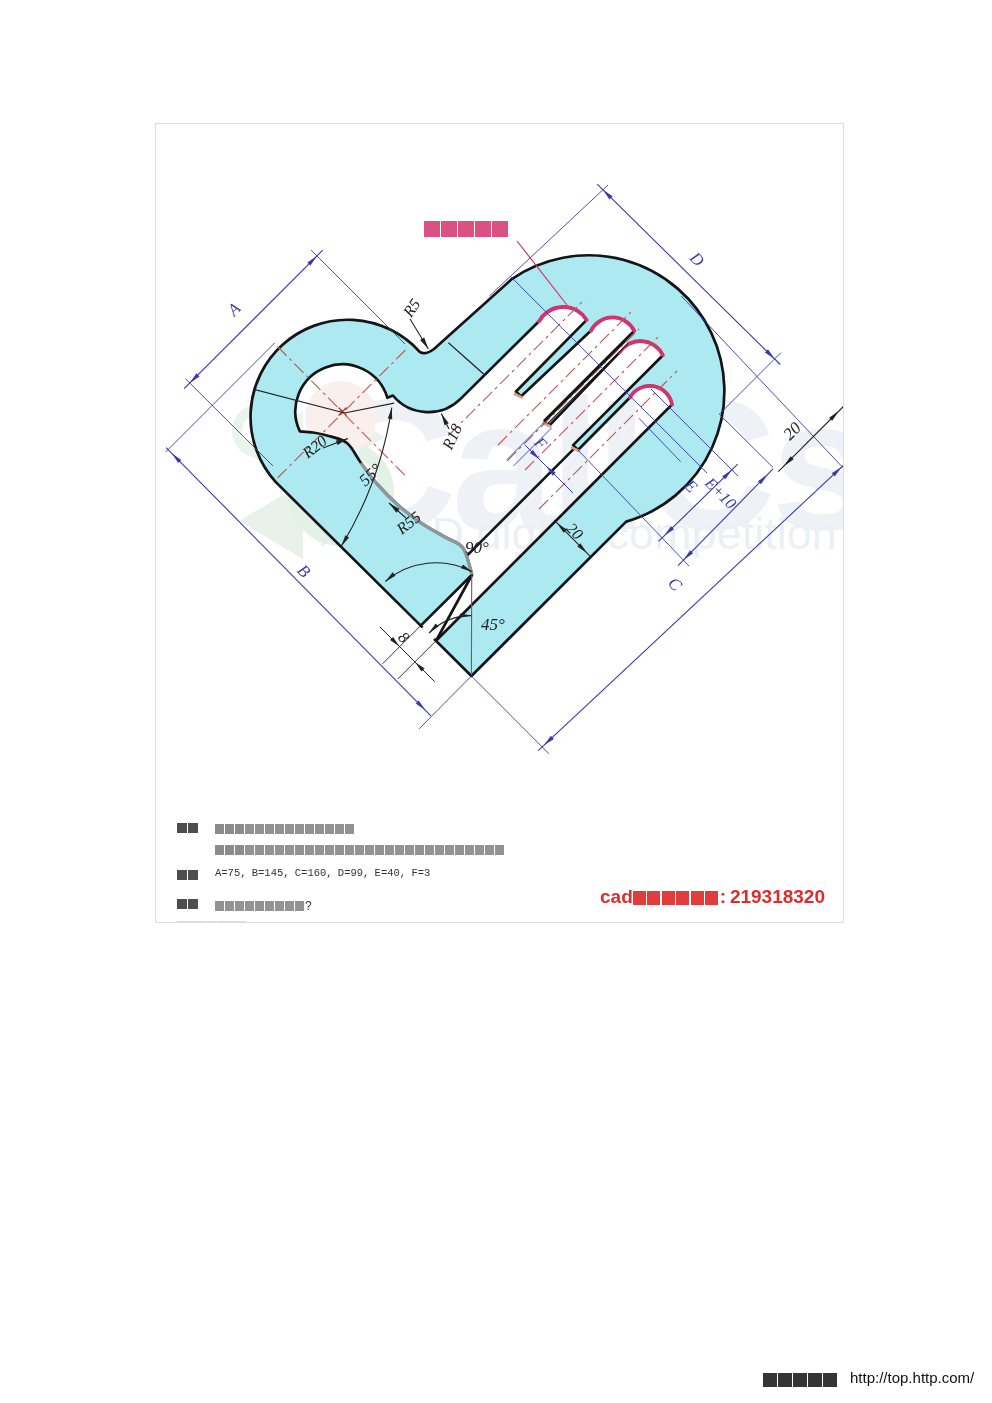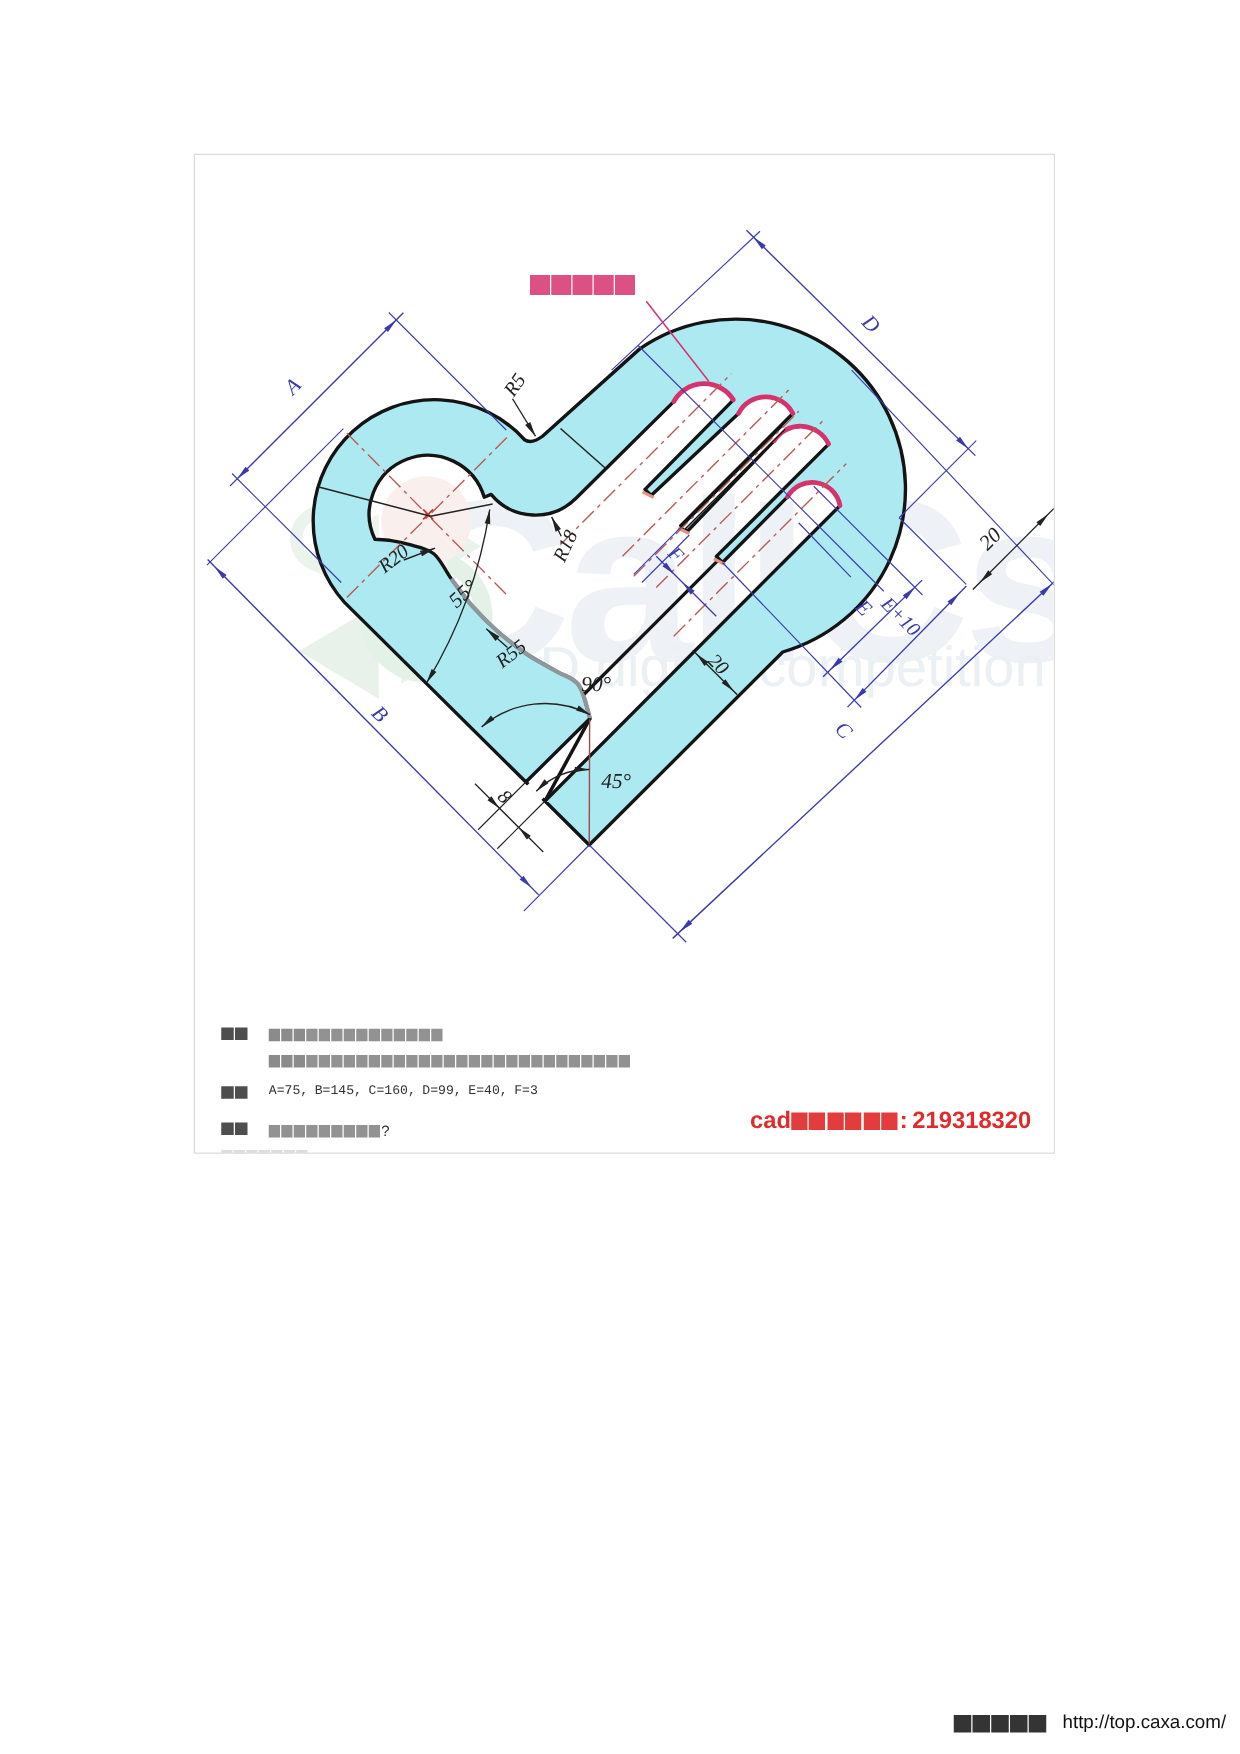--- a/index.html
+++ b/index.html
@@ -136,12 +136,12 @@
 <div class="abs" style="left:59px;top:695px;"><span style="display:inline-block;width:8.5px;height:9.5px;background:#444;opacity:0.62;margin-right:1.5px;vertical-align:middle;"></span><span style="display:inline-block;width:8.5px;height:9.5px;background:#444;opacity:0.62;margin-right:1.5px;vertical-align:middle;"></span><span style="display:inline-block;width:8.5px;height:9.5px;background:#444;opacity:0.62;margin-right:1.5px;vertical-align:middle;"></span><span style="display:inline-block;width:8.5px;height:9.5px;background:#444;opacity:0.58;margin-right:1.5px;vertical-align:middle;"></span><span style="display:inline-block;width:8.5px;height:9.5px;background:#444;opacity:0.58;margin-right:1.5px;vertical-align:middle;"></span><span style="display:inline-block;width:8.5px;height:9.5px;background:#444;opacity:0.58;margin-right:1.5px;vertical-align:middle;"></span><span style="display:inline-block;width:8.5px;height:9.5px;background:#444;opacity:0.58;margin-right:1.5px;vertical-align:middle;"></span><span style="display:inline-block;width:8.5px;height:9.5px;background:#444;opacity:0.58;margin-right:1.5px;vertical-align:middle;"></span><span style="display:inline-block;width:8.5px;height:9.5px;background:#444;opacity:0.58;margin-right:1.5px;vertical-align:middle;"></span><span style="display:inline-block;width:8.5px;height:9.5px;background:#444;opacity:0.58;margin-right:1.5px;vertical-align:middle;"></span><span style="display:inline-block;width:8.5px;height:9.5px;background:#444;opacity:0.58;margin-right:1.5px;vertical-align:middle;"></span><span style="display:inline-block;width:8.5px;height:9.5px;background:#444;opacity:0.58;margin-right:1.5px;vertical-align:middle;"></span><span style="display:inline-block;width:8.5px;height:9.5px;background:#444;opacity:0.58;margin-right:1.5px;vertical-align:middle;"></span><span style="display:inline-block;width:8.5px;height:9.5px;background:#444;opacity:0.58;margin-right:1.5px;vertical-align:middle;"></span></div>
 <div class="abs" style="left:59px;top:716px;"><span style="display:inline-block;width:8.5px;height:9.5px;background:#444;opacity:0.62;margin-right:1.5px;vertical-align:middle;"></span><span style="display:inline-block;width:8.5px;height:9.5px;background:#444;opacity:0.62;margin-right:1.5px;vertical-align:middle;"></span><span style="display:inline-block;width:8.5px;height:9.5px;background:#444;opacity:0.62;margin-right:1.5px;vertical-align:middle;"></span><span style="display:inline-block;width:8.5px;height:9.5px;background:#444;opacity:0.58;margin-right:1.5px;vertical-align:middle;"></span><span style="display:inline-block;width:8.5px;height:9.5px;background:#444;opacity:0.58;margin-right:1.5px;vertical-align:middle;"></span><span style="display:inline-block;width:8.5px;height:9.5px;background:#444;opacity:0.58;margin-right:1.5px;vertical-align:middle;"></span><span style="display:inline-block;width:8.5px;height:9.5px;background:#444;opacity:0.58;margin-right:1.5px;vertical-align:middle;"></span><span style="display:inline-block;width:8.5px;height:9.5px;background:#444;opacity:0.58;margin-right:1.5px;vertical-align:middle;"></span><span style="display:inline-block;width:8.5px;height:9.5px;background:#444;opacity:0.58;margin-right:1.5px;vertical-align:middle;"></span><span style="display:inline-block;width:8.5px;height:9.5px;background:#444;opacity:0.58;margin-right:1.5px;vertical-align:middle;"></span><span style="display:inline-block;width:8.5px;height:9.5px;background:#444;opacity:0.58;margin-right:1.5px;vertical-align:middle;"></span><span style="display:inline-block;width:8.5px;height:9.5px;background:#444;opacity:0.58;margin-right:1.5px;vertical-align:middle;"></span><span style="display:inline-block;width:8.5px;height:9.5px;background:#444;opacity:0.58;margin-right:1.5px;vertical-align:middle;"></span><span style="display:inline-block;width:8.5px;height:9.5px;background:#444;opacity:0.58;margin-right:1.5px;vertical-align:middle;"></span><span style="display:inline-block;width:8.5px;height:9.5px;background:#444;opacity:0.58;margin-right:1.5px;vertical-align:middle;"></span><span style="display:inline-block;width:8.5px;height:9.5px;background:#444;opacity:0.58;margin-right:1.5px;vertical-align:middle;"></span><span style="display:inline-block;width:8.5px;height:9.5px;background:#444;opacity:0.58;margin-right:1.5px;vertical-align:middle;"></span><span style="display:inline-block;width:8.5px;height:9.5px;background:#444;opacity:0.58;margin-right:1.5px;vertical-align:middle;"></span><span style="display:inline-block;width:8.5px;height:9.5px;background:#444;opacity:0.58;margin-right:1.5px;vertical-align:middle;"></span><span style="display:inline-block;width:8.5px;height:9.5px;background:#444;opacity:0.58;margin-right:1.5px;vertical-align:middle;"></span><span style="display:inline-block;width:8.5px;height:9.5px;background:#444;opacity:0.58;margin-right:1.5px;vertical-align:middle;"></span><span style="display:inline-block;width:8.5px;height:9.5px;background:#444;opacity:0.58;margin-right:1.5px;vertical-align:middle;"></span><span style="display:inline-block;width:8.5px;height:9.5px;background:#444;opacity:0.58;margin-right:1.5px;vertical-align:middle;"></span><span style="display:inline-block;width:8.5px;height:9.5px;background:#444;opacity:0.58;margin-right:1.5px;vertical-align:middle;"></span><span style="display:inline-block;width:8.5px;height:9.5px;background:#444;opacity:0.58;margin-right:1.5px;vertical-align:middle;"></span><span style="display:inline-block;width:8.5px;height:9.5px;background:#444;opacity:0.58;margin-right:1.5px;vertical-align:middle;"></span><span style="display:inline-block;width:8.5px;height:9.5px;background:#444;opacity:0.58;margin-right:1.5px;vertical-align:middle;"></span><span style="display:inline-block;width:8.5px;height:9.5px;background:#444;opacity:0.58;margin-right:1.5px;vertical-align:middle;"></span><span style="display:inline-block;width:8.5px;height:9.5px;background:#444;opacity:0.58;margin-right:1.5px;vertical-align:middle;"></span></div>
 <div class="abs" style="left:21px;top:741px;"><span style="display:inline-block;width:9.5px;height:10.5px;background:#222;opacity:0.8;margin-right:1.5px;vertical-align:middle;"></span><span style="display:inline-block;width:9.5px;height:10.5px;background:#222;opacity:0.8;margin-right:1.5px;vertical-align:middle;"></span></div>
 <div class="abs" style="left:59px;top:743px;font-family:'Liberation Mono',monospace;font-size:10.5px;color:#333;">A=75, B=145, C=160, D=99, E=40, F=3</div>
 <div class="abs" style="left:21px;top:770px;"><span style="display:inline-block;width:9.5px;height:10.5px;background:#222;opacity:0.8;margin-right:1.5px;vertical-align:middle;"></span><span style="display:inline-block;width:9.5px;height:10.5px;background:#222;opacity:0.8;margin-right:1.5px;vertical-align:middle;"></span></div>
 <div class="abs" style="left:59px;top:772px;"><span style="display:inline-block;width:8.5px;height:9.5px;background:#444;opacity:0.58;margin-right:1.5px;vertical-align:middle;"></span><span style="display:inline-block;width:8.5px;height:9.5px;background:#444;opacity:0.58;margin-right:1.5px;vertical-align:middle;"></span><span style="display:inline-block;width:8.5px;height:9.5px;background:#444;opacity:0.58;margin-right:1.5px;vertical-align:middle;"></span><span style="display:inline-block;width:8.5px;height:9.5px;background:#444;opacity:0.58;margin-right:1.5px;vertical-align:middle;"></span><span style="display:inline-block;width:8.5px;height:9.5px;background:#444;opacity:0.58;margin-right:1.5px;vertical-align:middle;"></span><span style="display:inline-block;width:8.5px;height:9.5px;background:#444;opacity:0.58;margin-right:1.5px;vertical-align:middle;"></span><span style="display:inline-block;width:8.5px;height:9.5px;background:#444;opacity:0.58;margin-right:1.5px;vertical-align:middle;"></span><span style="display:inline-block;width:8.5px;height:9.5px;background:#444;opacity:0.58;margin-right:1.5px;vertical-align:middle;"></span><span style="display:inline-block;width:8.5px;height:9.5px;background:#444;opacity:0.58;margin-right:1.5px;vertical-align:middle;"></span><span style="font-size:12px;color:#333;">?</span></div>
 <div class="abs" style="left:21px;top:792px;opacity:0.45;"><span style="display:inline-block;width:8.5px;height:9.5px;background:#777;opacity:0.55;margin-right:1.5px;vertical-align:middle;"></span><span style="display:inline-block;width:8.5px;height:9.5px;background:#777;opacity:0.55;margin-right:1.5px;vertical-align:middle;"></span><span style="display:inline-block;width:8.5px;height:9.5px;background:#777;opacity:0.55;margin-right:1.5px;vertical-align:middle;"></span><span style="display:inline-block;width:8.5px;height:9.5px;background:#777;opacity:0.55;margin-right:1.5px;vertical-align:middle;"></span><span style="display:inline-block;width:8.5px;height:9.5px;background:#777;opacity:0.55;margin-right:1.5px;vertical-align:middle;"></span><span style="display:inline-block;width:8.5px;height:9.5px;background:#777;opacity:0.55;margin-right:1.5px;vertical-align:middle;"></span><span style="display:inline-block;width:8.5px;height:9.5px;background:#777;opacity:0.55;margin-right:1.5px;vertical-align:middle;"></span></div>
 <div class="abs" style="left:444px;top:762px;font-size:19px;font-weight:bold;color:#e02b2b;white-space:nowrap;">cad<span style="display:inline-block;width:13.0px;height:14.0px;background:#e02b2b;opacity:0.92;margin-right:1.5px;vertical-align:middle;"></span><span style="display:inline-block;width:13.0px;height:14.0px;background:#e02b2b;opacity:0.92;margin-right:1.5px;vertical-align:middle;"></span><span style="display:inline-block;width:13.0px;height:14.0px;background:#e02b2b;opacity:0.92;margin-right:1.5px;vertical-align:middle;"></span><span style="display:inline-block;width:13.0px;height:14.0px;background:#e02b2b;opacity:0.92;margin-right:1.5px;vertical-align:middle;"></span><span style="display:inline-block;width:13.0px;height:14.0px;background:#e02b2b;opacity:0.92;margin-right:1.5px;vertical-align:middle;"></span><span style="display:inline-block;width:13.0px;height:14.0px;background:#e02b2b;opacity:0.92;margin-right:1.5px;vertical-align:middle;"></span>: 219318320</div>
 </div>
 <div class="abs" style="left:763px;top:1370px;"><span style="display:inline-block;width:13.5px;height:14.5px;background:#111;opacity:0.85;margin-right:1.5px;vertical-align:middle;"></span><span style="display:inline-block;width:13.5px;height:14.5px;background:#111;opacity:0.85;margin-right:1.5px;vertical-align:middle;"></span><span style="display:inline-block;width:13.5px;height:14.5px;background:#111;opacity:0.85;margin-right:1.5px;vertical-align:middle;"></span><span style="display:inline-block;width:13.5px;height:14.5px;background:#111;opacity:0.85;margin-right:1.5px;vertical-align:middle;"></span><span style="display:inline-block;width:13.5px;height:14.5px;background:#111;opacity:0.85;margin-right:1.5px;vertical-align:middle;"></span></div>
-<div class="abs" style="left:850px;top:1369px;font-size:15px;color:#111;white-space:nowrap;">http://top.caxa.com/</div>
+<div class="abs" style="left:850px;top:1369px;font-size:15px;color:#111;white-space:nowrap;">http://top.http.com/</div>
 </body></html>

